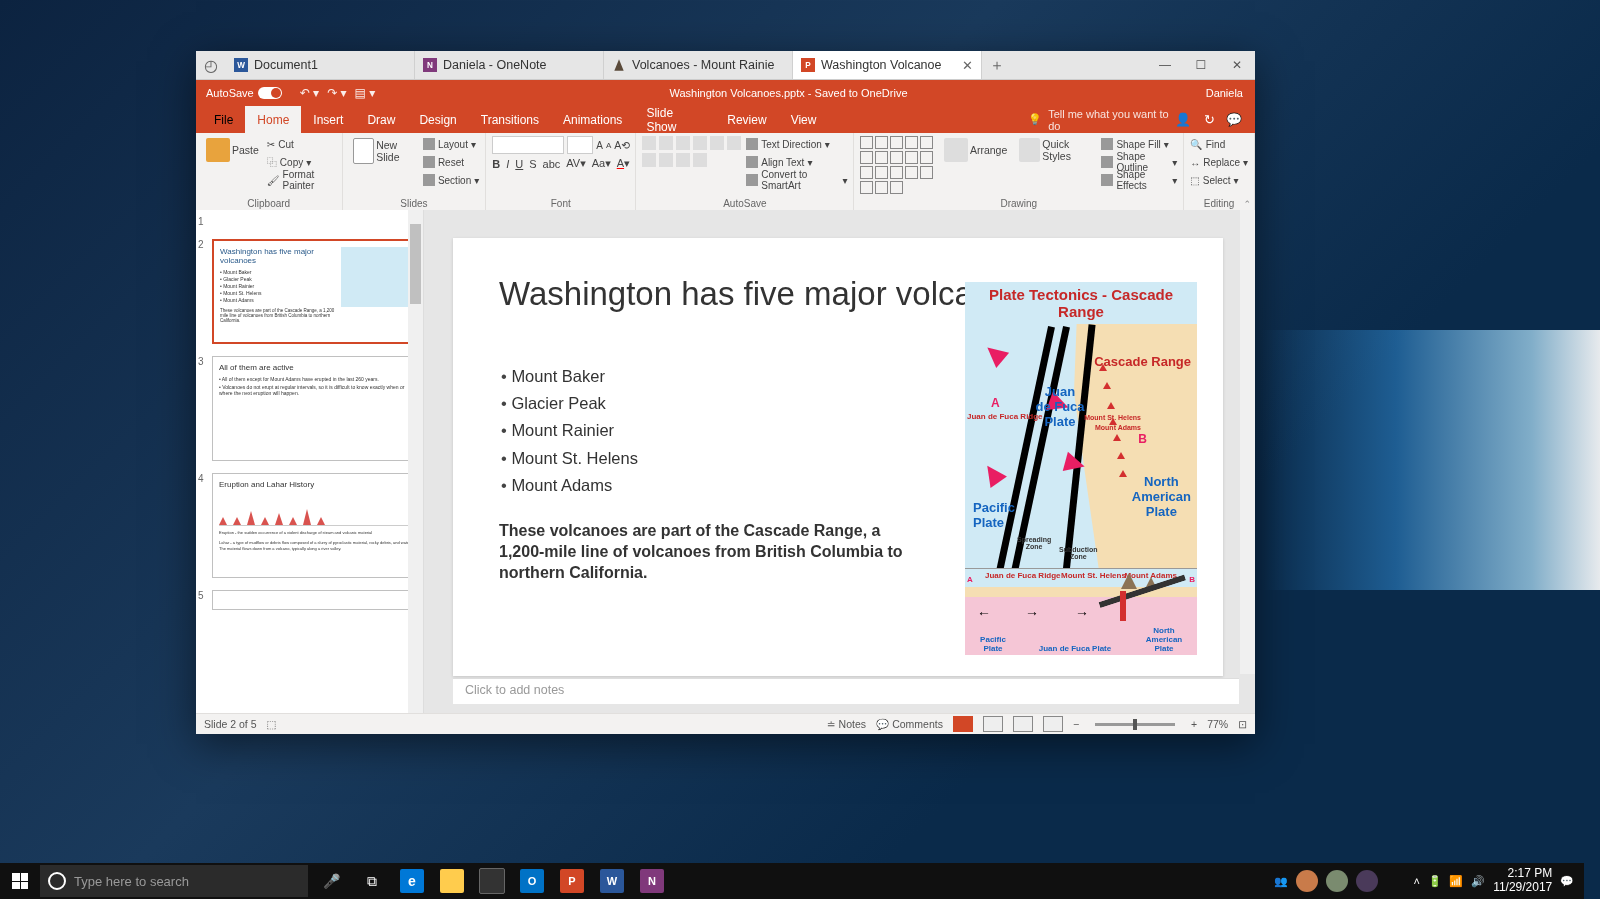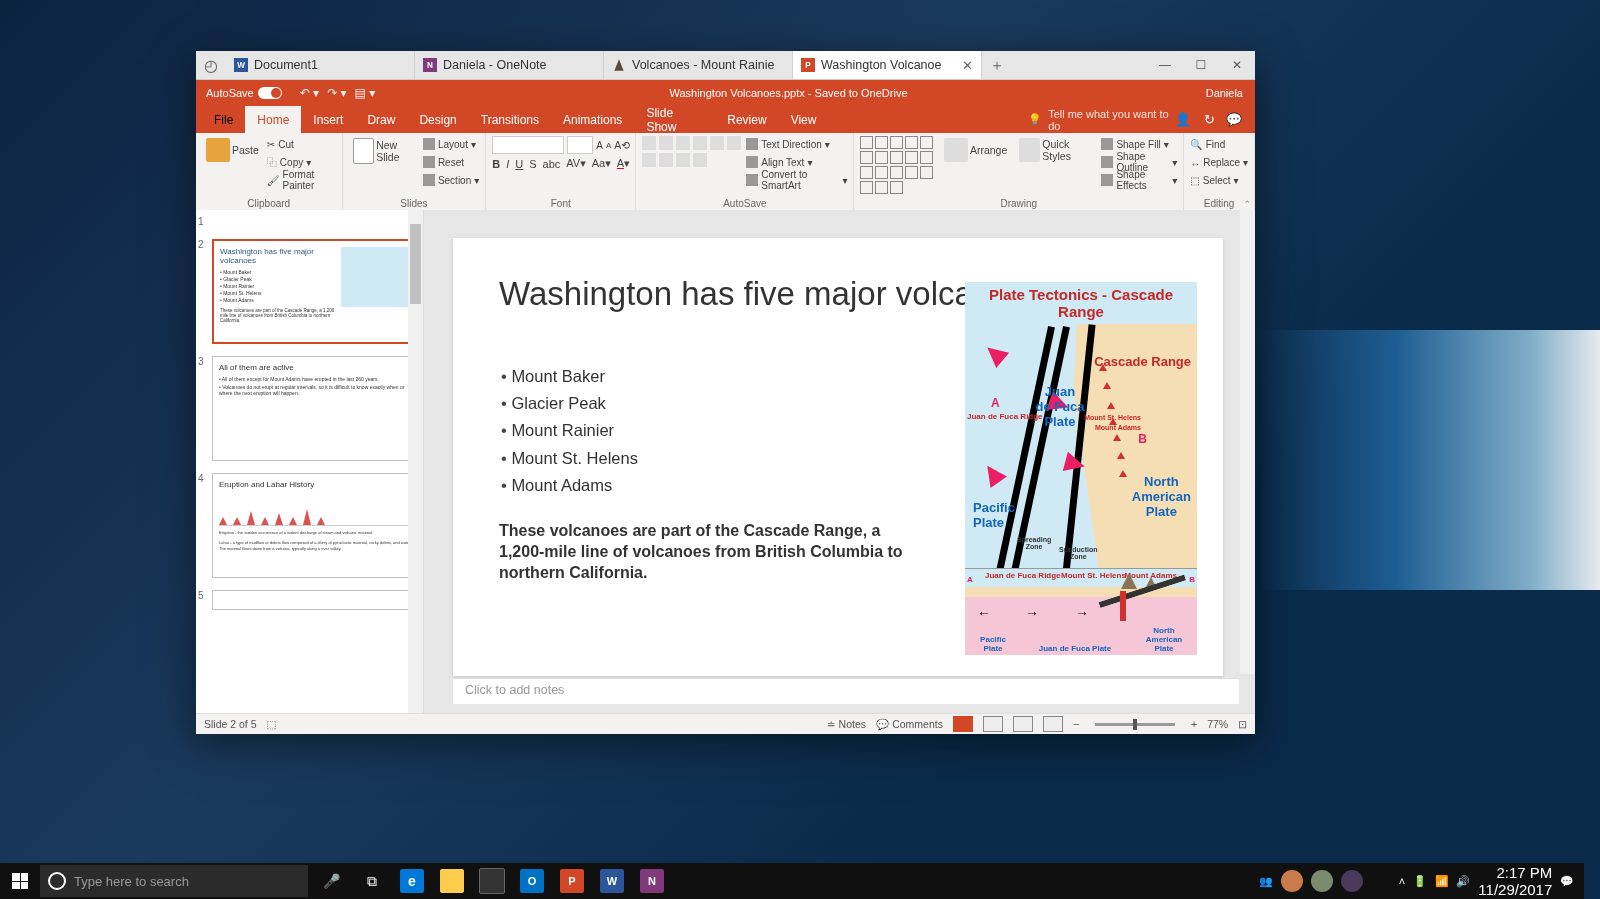--- a/index.html
+++ b/index.html
@@ -93,21 +93,21 @@
 .zoom-thumb{position:absolute;left:38px;top:-4px;width:4px;height:11px;background:#555}
 .taskbar{position:absolute;left:0;right:16px;bottom:0;height:36px;background:#101010;display:flex;align-items:center}
 .tb-start{width:40px;height:40px;display:flex;align-items:center;justify-content:center}
 .win-logo{width:16px;height:16px;display:grid;grid-template-columns:1fr 1fr;gap:1px}
 .win-logo div{background:#fff}
 .tb-search{width:252px;height:32px;background:#2b2b2b;display:flex;align-items:center;padding:0 8px;color:#999;font-size:13px;gap:8px;margin-right:4px}
 .search-circ{width:14px;height:14px;border:2px solid #fff;border-radius:50%}
 .tb-ic{width:40px;height:40px;display:flex;align-items:center;justify-content:center;color:#fff;font-size:14px}
 .app-ic{width:24px;height:24px;border-radius:2px}
 .tray{margin-left:auto;display:flex;align-items:center;gap:8px;padding-right:10px;color:#fff;font-size:11px}
-.tray-clock{text-align:right;line-height:1.15;font-size:15px}
+.tray-clock{text-align:right;line-height:1.15;font-size:12px}
 .avatar{width:22px;height:22px;border-radius:50%;background:#888}
 </style>
 </head>
 <body>
 
 <div class="desktop">
   <div class="win-flare"></div>
 
   <div class="window">
 

